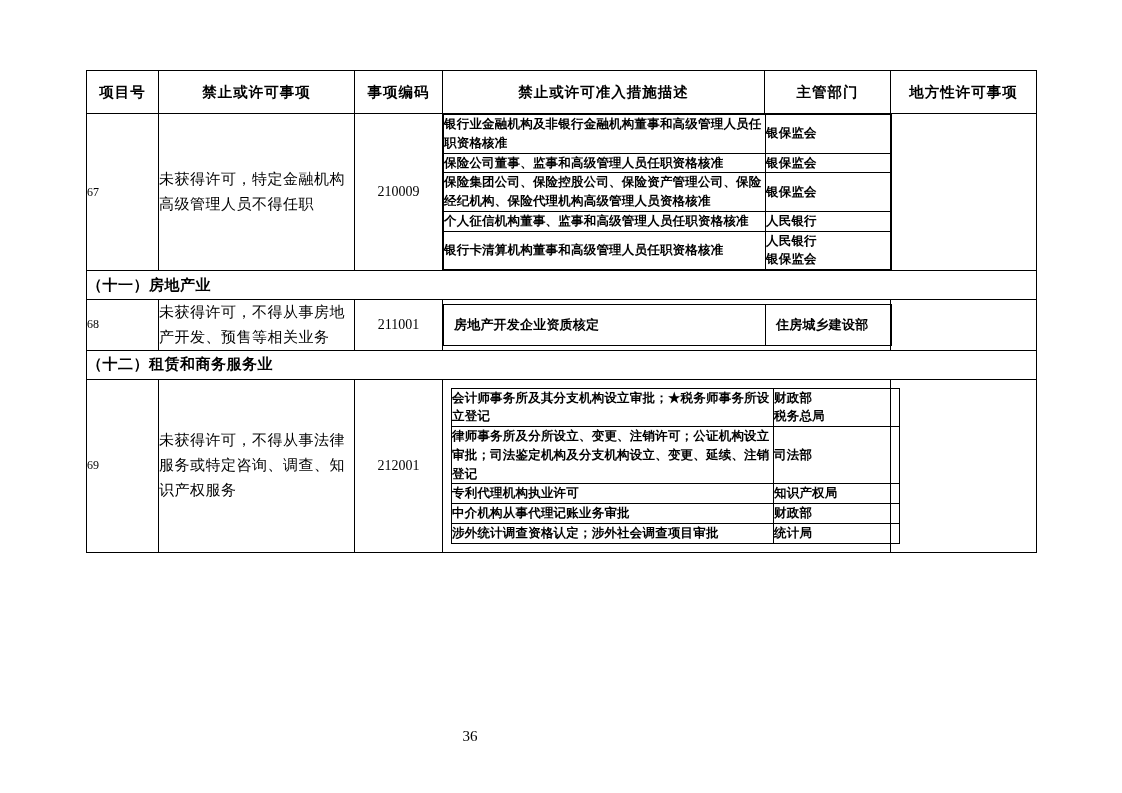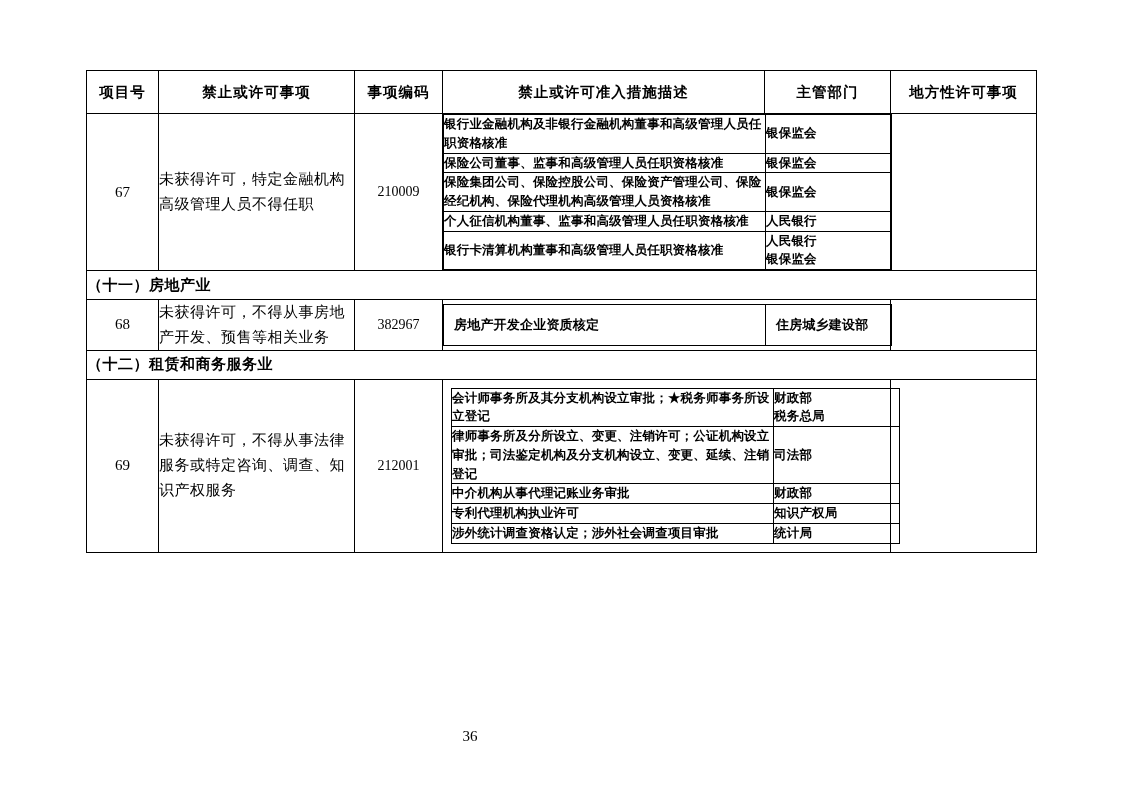--- a/index.html
+++ b/index.html
@@ -45,22 +45,22 @@
   }
   
   col.c1 { width: 72px; }
   col.c2 { width: 196px; }
   col.c3 { width: 88px; }
   col.c4 { width: 322px; }
   col.c5 { width: 126px; }
   col.c6 { width: 146px; }
 
   .num-cell {
-    text-align: center;
-    font-size: 15px;
+    text-align: left;
+    font-size: 12px;
   }
   .item-cell {
     font-size: 15px;
     line-height: 1.65;
     padding: 6px 10px;
     letter-spacing: 0.5px;
     font-family: Liberation Serif, serif;
   }
   .code-cell {
     text-align: center;
@@ -178,21 +178,21 @@
         <td class="blank-cell"></td>
       </tr>
 
       <tr class="section-row">
         <td colspan="6">（十一）房地产业</td>
       </tr>
 
       <tr class="group68">
         <td class="num-cell">68</td>
         <td class="item-cell">未获得许可，不得从事房地产开发、预售等相关业务</td>
-        <td class="code-cell">382967</td>
+        <td class="code-cell">211001</td>
         <td colspan="2" style="padding:0;">
           <table class="nested">
             <colgroup>
                 <col style="width:322px;">
                 <col style="width:126px;">
               </colgroup>
             <tbody>
               <tr>
                 <td class="measure">房地产开发企业资质核定</td>
                 <td class="dept">住房城乡建设部</td>
@@ -221,26 +221,26 @@
               <tr>
                 <td class="measure">会计师事务所及其分支机构设立审批；★税务师事务所设立登记</td>
                 <td class="dept" style="white-space:pre-line;">财政部
 税务总局</td>
               </tr>
               <tr>
                 <td class="measure">律师事务所及分所设立、变更、注销许可；公证机构设立审批；司法鉴定机构及分支机构设立、变更、延续、注销登记</td>
                 <td class="dept">司法部</td>
               </tr>
               <tr>
+                <td class="measure">专利代理机构执业许可</td>
+                <td class="dept">知识产权局</td>
+              </tr>
+              <tr>
                 <td class="measure">中介机构从事代理记账业务审批</td>
                 <td class="dept">财政部</td>
-              </tr>
-              <tr>
-                <td class="measure">专利代理机构执业许可</td>
-                <td class="dept">知识产权局</td>
               </tr>
               <tr>
                 <td class="measure">涉外统计调查资格认定；涉外社会调查项目审批</td>
                 <td class="dept">统计局</td>
               </tr>
             </tbody>
           </table>
         </td>
         <td class="blank-cell"></td>
       </tr>

